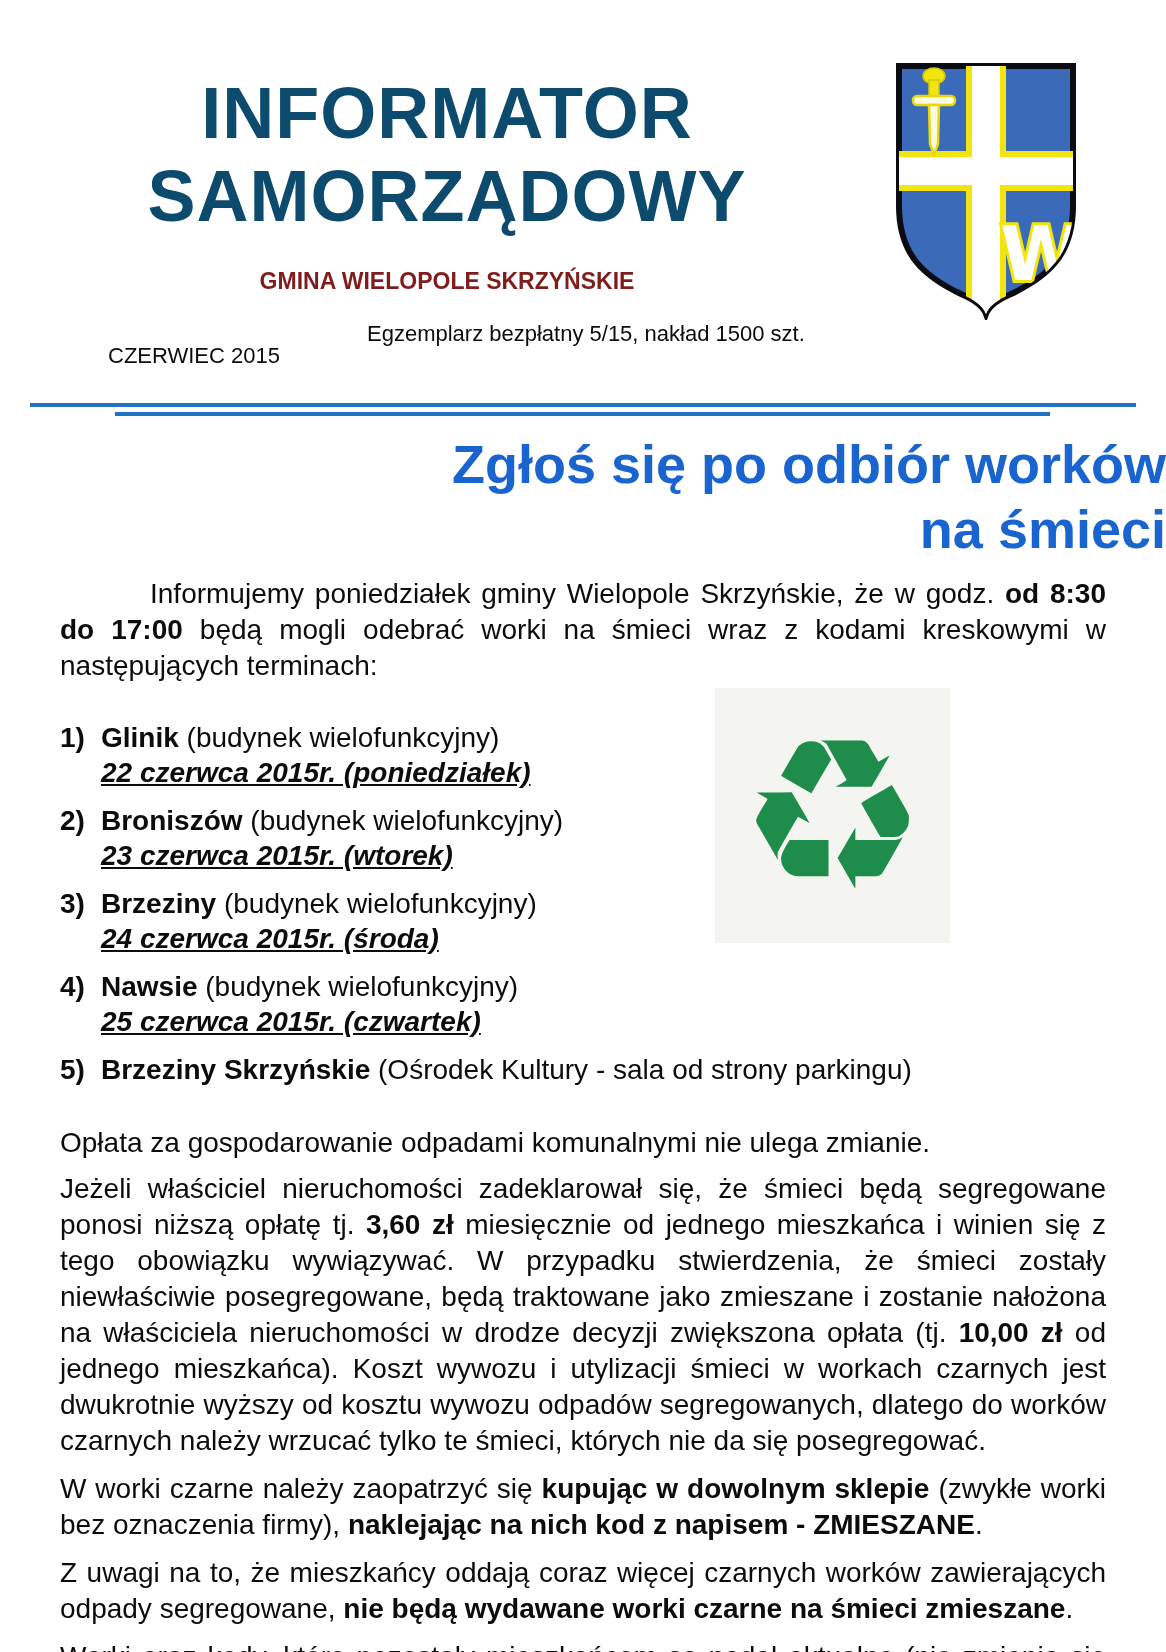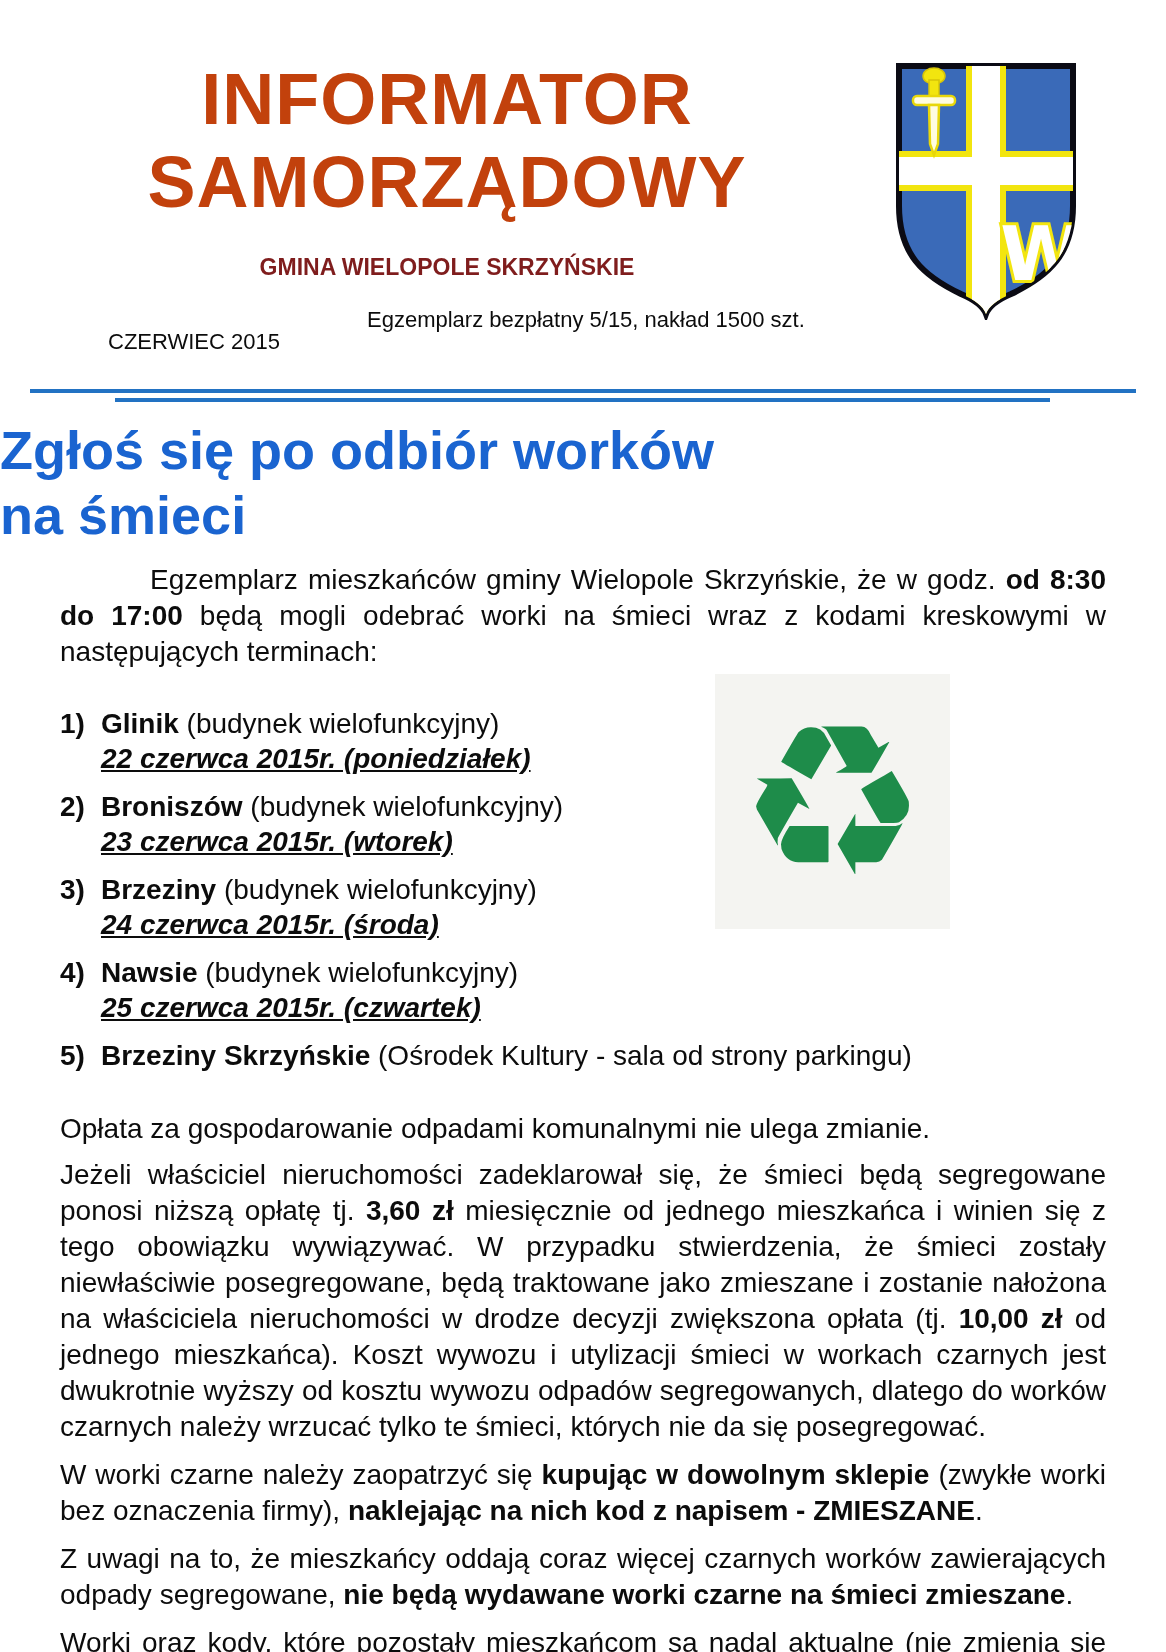--- a/index.html
+++ b/index.html
@@ -17,26 +17,26 @@
     display:flex;
     padding:56px 83px 0 60px;
     align-items:flex-start;
   }
   .masthead-left{
     width:774px;
     text-align:center;
     flex:none;
   }
   .title{
-    margin:2px;
+    margin:16px;
     font-size:72px;
     line-height:83px;
     font-weight:bold;
     letter-spacing:1px;
-    color:#c2410c;
+    color:#0c4a6e;
   }
   .subtitle{
     margin-top:30px;
     font-size:23px;
     font-weight:bold;
     color:#7f1d1d;
   }
   .issue-row{
     margin-top:26px;
     font-size:22px;
@@ -50,21 +50,21 @@
     margin-left:55px;
     width:194px;height:264px;
   }
   
   .rule-double{margin:34px 30px 0 30px;}
   .rule-a{height:4px;background:#2272c3;}
   .rule-b{height:4px;background:#2272c3;margin:5px 86px 0 85px;}
   
   .headline{
     margin:16px 0 0 0;
-    text-align:left;
+    text-align:right;
     font-size:54px;
     line-height:65px;
     font-weight:bold;
     color:#1a64d0;
   }
   
   .para{
     margin:12px 60px 0 60px;
     font-size:28px;
     line-height:36px;
@@ -149,21 +149,21 @@
     </div>
   </header>
 
   <div class="rule-double">
     <div class="rule-a"></div>
     <div class="rule-b"></div>
   </div>
 
   <h2 class="headline"><span>Zgłoś się po odbiór worków</span><br><span>na śmieci</span></h2>
 
-  <p class="para intro"><span>Egzemplarz mieszkańców gminy Wielopole Skrzyńskie, że w godz. </span><span class="b">od 8:30 do 17:00</span><span> będą mogli odebrać worki na śmieci wraz z kodami kreskowymi w następujących terminach:</span></p>
+  <p class="para intro"><span>Informujemy poniedziałek gminy Wielopole Skrzyńskie, że w godz. </span><span class="b">od 8:30 do 17:00</span><span> będą mogli odebrać worki na śmieci wraz z kodami kreskowymi w następujących terminach:</span></p>
 
   <div class="schedule-wrap">
     <div class="recycle-box">
       <span class="recycle-glyph">♻</span>
     </div>
 
     <div class="item">
       <span class="num">1)</span>
       <span class="body"><span class="place">Glinik</span><span> (budynek wielofunkcyjny)</span><br><span class="date">22 czerwca 2015r. (poniedziałek)</span></span>
     </div>

